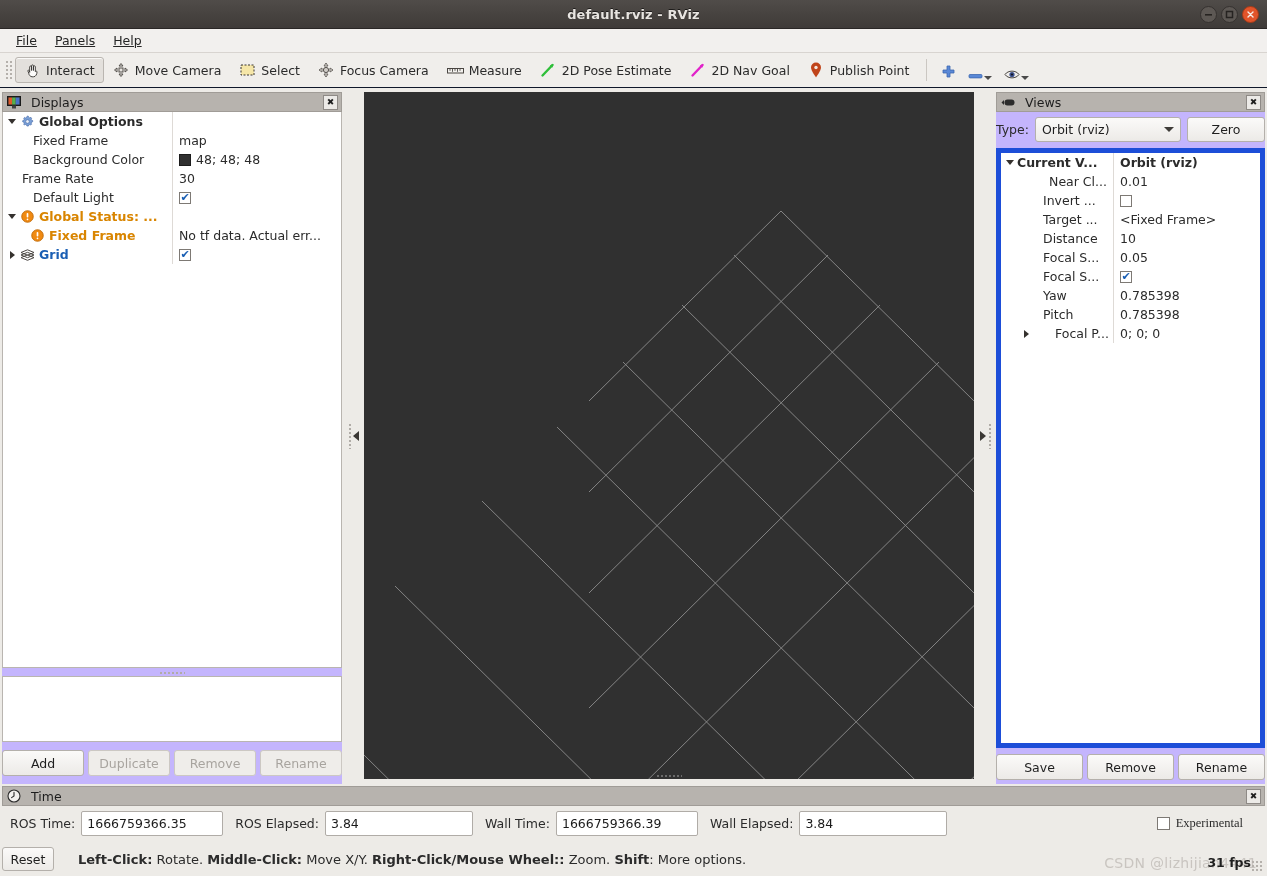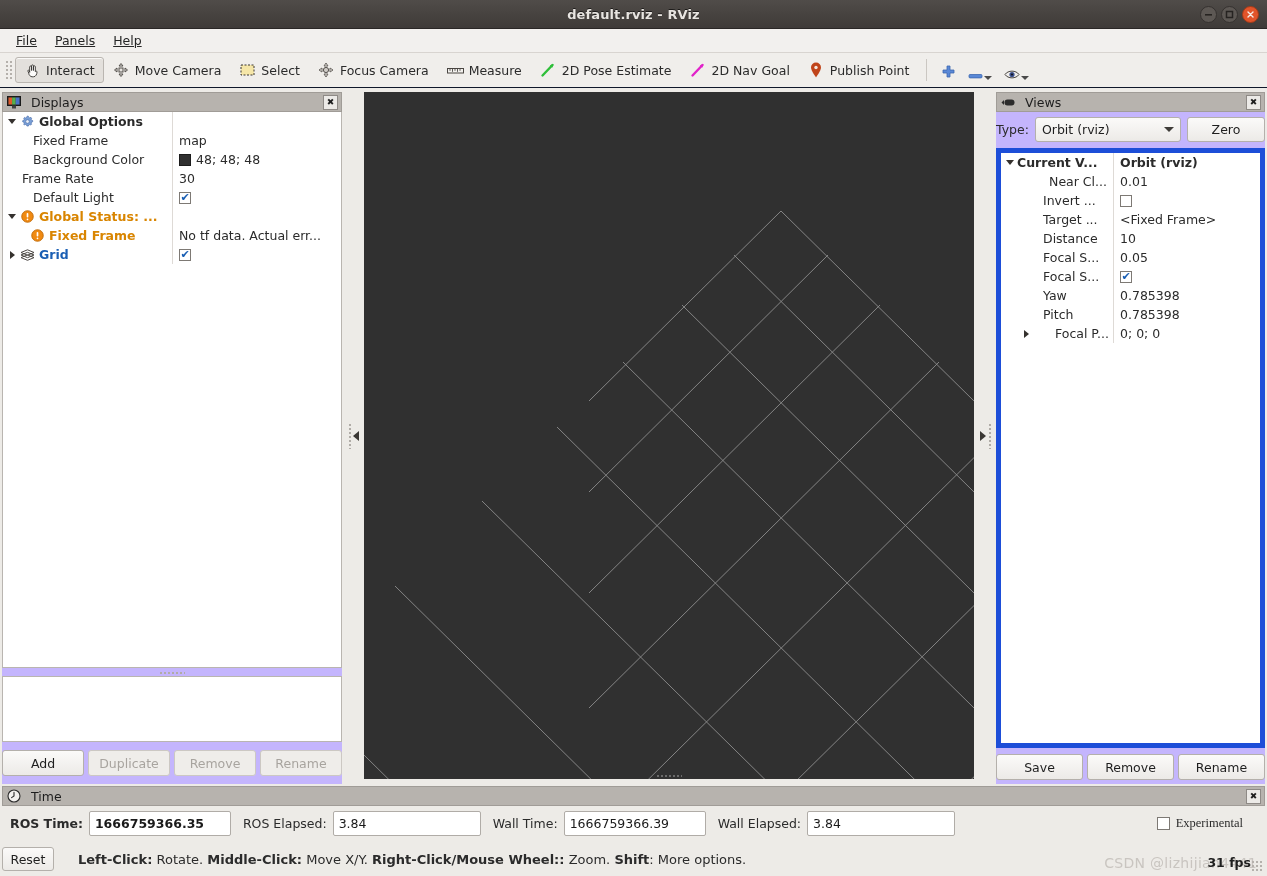--- a/index.html
+++ b/index.html
@@ -677,21 +677,21 @@
         <svg width="14" height="14" viewBox="0 0 14 14">
           <circle cx="7" cy="7" r="6" fill="#f2f0ee" stroke="#2b2b2b" stroke-width="1.1"></circle>
           <path d="M7 3.4 V7 L4.6 8.6" stroke="#2b2b2b" stroke-width="1.1" fill="none" stroke-linecap="round"></path>
         </svg>
       </span>
       <span class="label">Time</span>
       <span class="dock-close">✖</span>
     </div>
 
     <div class="time-row">
-      <div class="time-field" style="margin-left:8px;font-weight:bold;">
+      <div class="time-field" style="margin-left:8px;">
         <span class="lbl">ROS Time:</span>
         <div class="tinput" id="ros-time-input">1666759366.35</div>
       </div>
       <div class="time-field" style="margin-left:12px;">
         <span class="lbl">ROS Elapsed:</span>
         <div class="tinput" id="ros-elapsed-input">3.84</div>
       </div>
       <div class="time-field" style="margin-left:12px;">
         <span class="lbl">Wall Time:</span>
         <div class="tinput" id="wall-time-input">1666759366.39</div>

